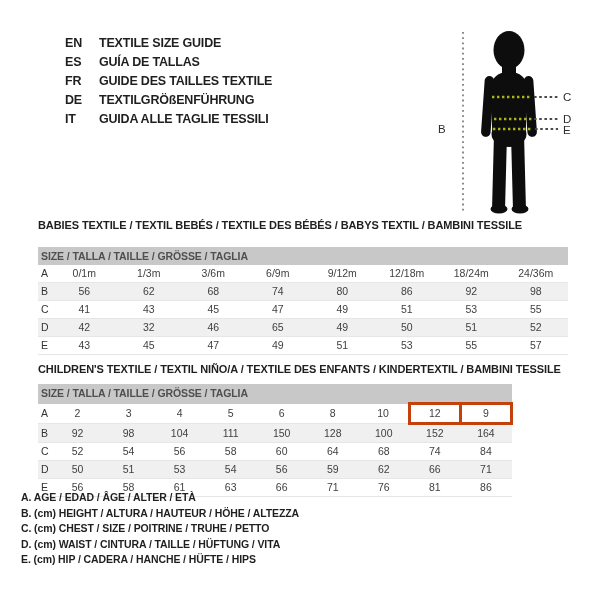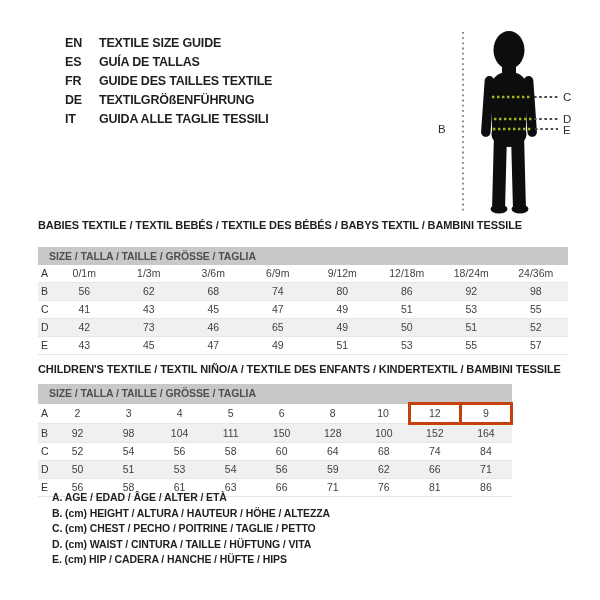--- a/index.html
+++ b/index.html
@@ -28,28 +28,28 @@
   .title-babies{top:219px;}
   .title-children{top:363px;}
 
   
   table.size-table{position:absolute;left:38px;border-collapse:collapse;table-layout:fixed;}
   table.babies{top:247px;width:530px;}
   table.children{top:384px;width:475px;}
   table.size-table th,table.size-table td{padding:0;height:17px;line-height:17px;
     font-size:10.5px;font-weight:400;color:var(--cell);text-align:center;vertical-align:middle;}
   table.size-table .bar-th{background:var(--bar);color:var(--headtext);font-weight:700;
-    text-align:left;padding-left:11px;height:18px;line-height:18px;letter-spacing:-0.1px;}
+    text-align:left;padding-left:3px;height:18px;line-height:18px;letter-spacing:-0.1px;}
   table.size-table .row-label{text-align:left;padding-left:3px;color:#333;}
   table.size-table tr.shaded td,table.size-table tr.shaded th{background:var(--shade);}
   table.size-table tbody tr{border-bottom:1px solid var(--line);}
   table.size-table td.boxed{background:#fff;border:3px solid #c2410c;}
 
   
-  .legend{position:absolute;left:52px;top:490px;font-size:10.5px;font-weight:700;
+  .legend{position:absolute;left:21px;top:490px;font-size:10.5px;font-weight:700;
           color:var(--ink);line-height:15.5px;letter-spacing:-0.1px;}
 </style>
 </head>
 <body>
 
 <div class="page">
 
   <div class="lang-list">
       <span>EN</span>
       <span>TEXTILE SIZE GUIDE</span>
@@ -143,21 +143,21 @@
           <td>45</td>
           <td>47</td>
           <td>49</td>
           <td>51</td>
           <td>53</td>
           <td>55</td>
         </tr>
         <tr class="shaded">
           <th class="row-label">D</th>
           <td>42</td>
-          <td>73</td>
+          <td>32</td>
           <td>46</td>
           <td>65</td>
           <td>49</td>
           <td>50</td>
           <td>51</td>
           <td>52</td>
         </tr>
         <tr>
           <th class="row-label">E</th>
           <td>43</td>
@@ -252,18 +252,18 @@
           <td>76</td>
           <td>81</td>
           <td>86</td>
         </tr>
       </tbody>
     </table>
 
   <div class="legend">
       <div>A. AGE / EDAD / ÂGE / ALTER / ETÀ</div>
       <div>B. (cm) HEIGHT / ALTURA / HAUTEUR / HÖHE / ALTEZZA</div>
-      <div>C. (cm) CHEST / PECHO / POITRINE / TAGLIE / PETTO</div>
+      <div>C. (cm) CHEST / SIZE / POITRINE / TRUHE / PETTO</div>
       <div>D. (cm) WAIST / CINTURA / TAILLE / HÜFTUNG / VITA</div>
       <div>E. (cm) HIP / CADERA / HANCHE / HÜFTE / HIPS</div>
     </div>
 
 </div>
 
 </body></html>

